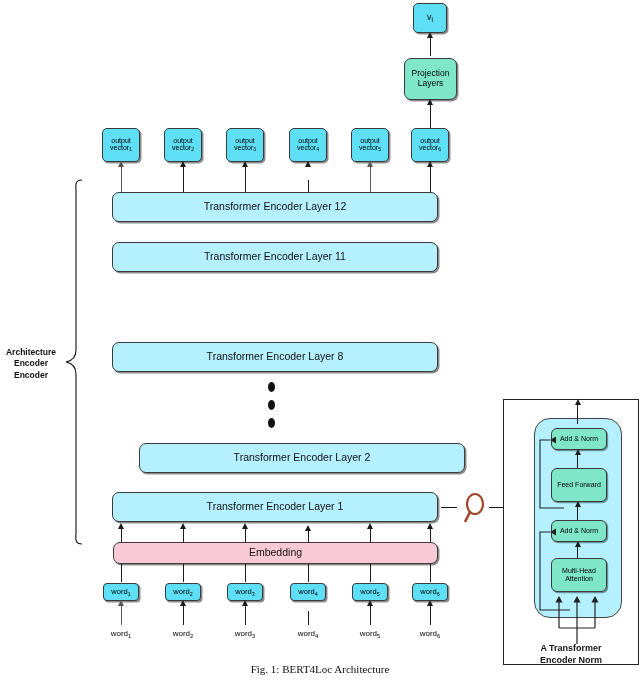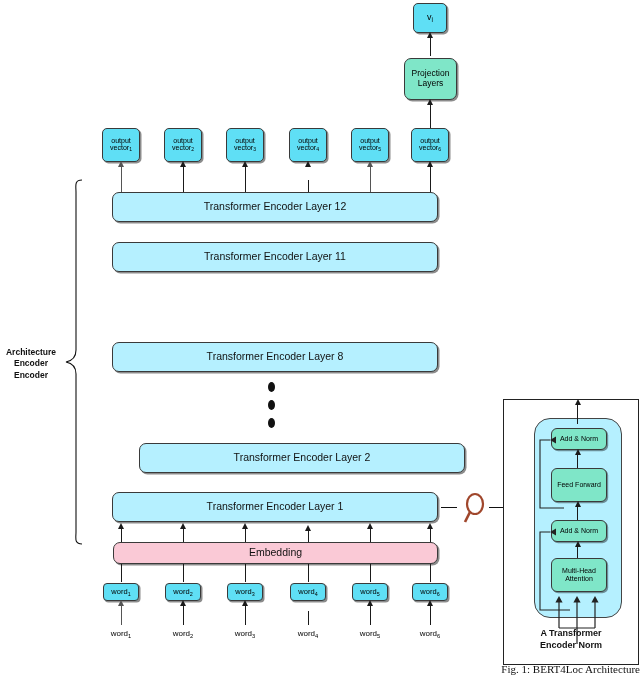--- a/index.html
+++ b/index.html
@@ -29,41 +29,41 @@
   .arrow::after{content:"";position:absolute;left:50%;top:-5px;
      transform:translateX(-50%);
      border-left:3.4px solid transparent;border-right:3.4px solid transparent;
      border-bottom:6px solid #1a1a1a;}
   .arrow.thin::after{border-bottom-color:#555;}
   .arrow.nohead::after{display:none;}
 
   .dot{position:absolute;width:7px;height:10px;background:#111;
        border-radius:50%;}
 
-  .caption{position:absolute;width:100%;text-align:right;
+  .caption{position:absolute;width:100%;text-align:center;
            font-family:"Liberation Serif", serif;font-size:11px;color:#111;}
 
   
   .brace-label{position:absolute;text-align:center;font-size:8.5px;
                font-weight:bold;line-height:1.35;color:#111;}
   .brace-svg{position:absolute;}
 
   
   #inset{position:absolute;border:1.2px solid #222;background:#fff;
          box-sizing:border-box;}
   .inset-round{position:absolute;background:#b5f0ff;border:1px solid #444;
                border-radius:16px;box-sizing:border-box;}
   .inset-box{position:absolute;background:#7fe6c8;border:1px solid #3a3a3a;
              border-radius:6px;box-sizing:border-box;
              display:flex;align-items:center;justify-content:center;
              text-align:center;font-size:7px;line-height:1.15;
              flex-direction:column;color:#000;
              box-shadow:1.2px 1.2px 0 rgba(0,0,0,.4);}
   .inset-caption{position:absolute;width:100%;text-align:center;
-                 font-size:9px;font-weight:bold;line-height:1.3;color:#111;}
+                 font-size:9px;font-weight:bold;line-height:1.3;color:#111;margin-top:15px;}
   .magnifier{position:absolute;}
   .conn{position:absolute;background:#111;height:1.3px;}
 </style>
 </head>
 <body>
 
 <div id="stage">
 
   <div class="box v-box" style="left:413px;top:3px;width:34px;height:30px;">
     <span>

